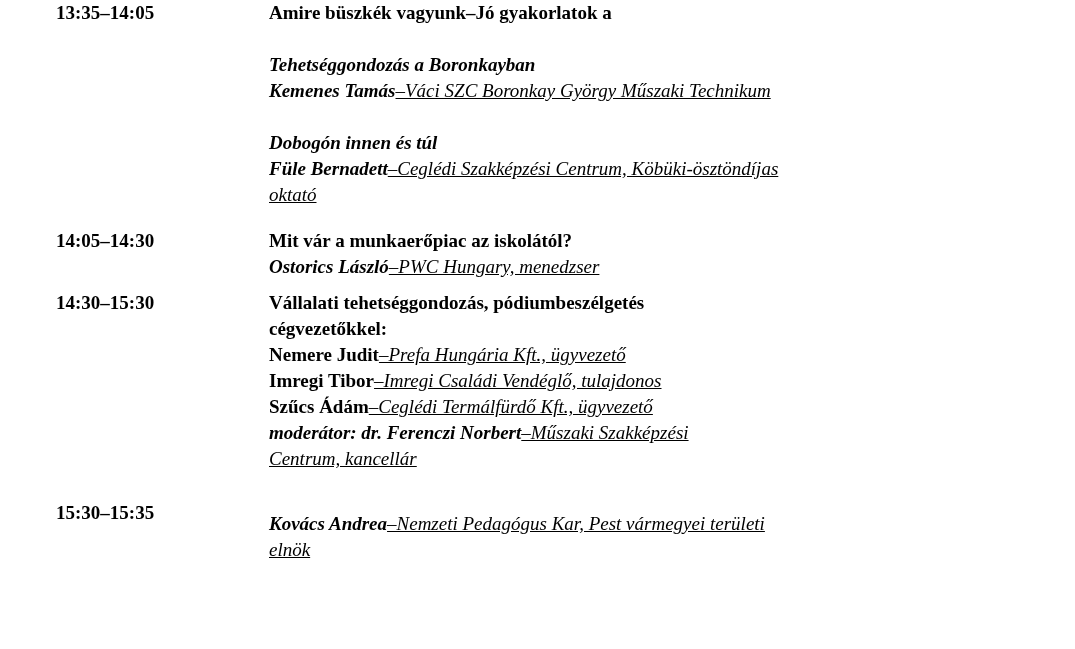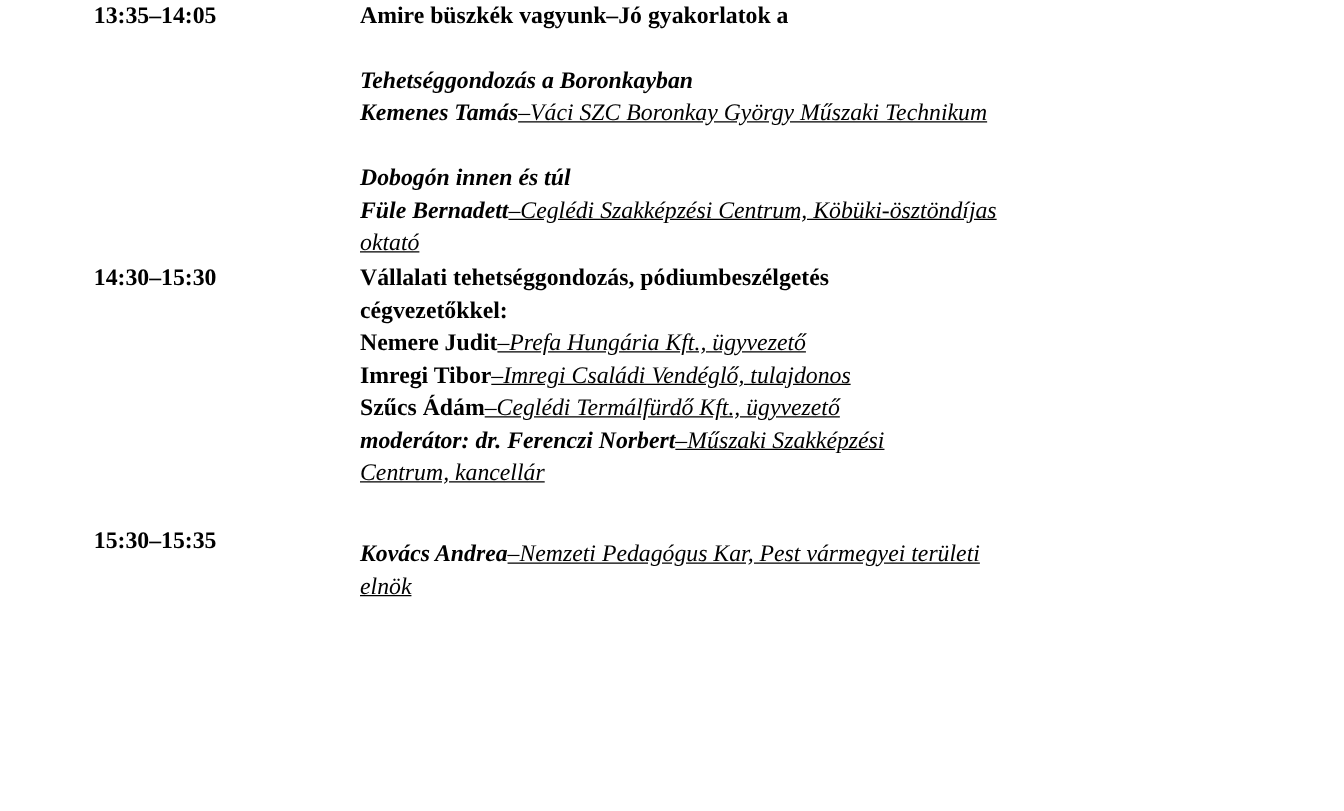--- a/index.html
+++ b/index.html
@@ -13,37 +13,37 @@
     overflow: hidden;
     color: #000000;
     font-family: "Liberation Serif", "DejaVu Serif", serif;
     font-size: 19px;
     line-height: 26px;
   }
   .page {
     box-sizing: border-box;
     width: 972px;
     height: 649px;
-    padding-left: 75px;
+    padding-left: 56px;
   }
   .entry {
     display: flex;
     align-items: flex-start;
   }
   .entry-time {
     width: 213px;
     flex: 0 0 213px;
     font-weight: bold;
     white-space: nowrap;
   }
   .entry-content {
     width: 665px;
   }
   .entry-2 { margin-top: 20px; }
-  .entry-3 { margin-top: 2px; }
+  .entry-3 { margin-top: 10px; }
   .entry-4 { margin-top: 28px; }
   p { margin: 0; }
   .gap-line { margin-top: 26px; }   
   .gap-small { margin-top: 11px; }   
   .indent-a { padding-left: 5px; }  
   .t-b  { font-weight: bold; }
   .t-i  { font-style: italic; text-decoration: underline; }
   .t-bi { font-weight: bold; font-style: italic; }
 </style>
 </head>
@@ -57,20 +57,29 @@
     </div>
     <div class="entry-content">
       <p><span class="t-b">Amire büszkék vagyunk–Jó gyakorlatok a</span><br></p>
 
       <p class="gap-line"><span class="t-bi">Tehetséggondozás a Boronkayban</span><br><span class="t-bi">Kemenes Tamás</span><span class="t-i">–Váci SZC Boronkay György Műszaki Technikum</span><br></p>
 
       <p class="gap-line"><span class="t-bi">Dobogón innen és túl</span><br><span class="t-bi">Füle Bernadett</span><span class="t-i">–Ceglédi Szakképzési Centrum, Köbüki-ösztöndíjas</span><br><span class="t-i">oktató</span></p>
     </div>
   </div>
 
+  <div class="entry entry-2">
+    <div class="entry-time">
+      <span class="t-b">14:05–14:30</span>
+    </div>
+    <div class="entry-content">
+      <p><span class="t-b">Mit vár a munkaerőpiac az iskolától?</span></p>
+      <p><span class="t-bi">Ostorics László</span><span class="t-i">–PWC Hungary, menedzser</span></p>
+    </div>
+  </div>
 
   <div class="entry entry-3">
     <div class="entry-time">
       <span class="t-b">14:30–15:30</span>
     </div>
     <div class="entry-content">
       <p><span class="t-b">Vállalati tehetséggondozás, pódiumbeszélgetés</span><br><span class="t-b">cégvezetőkkel:</span></p>
 
       <p><span class="t-b">Nemere Judit</span><span class="t-i">–Prefa Hungária Kft., ügyvezető</span></p>
       <p><span class="t-b">Imregi Tibor</span><span class="t-i">–Imregi Családi Vendéglő, tulajdonos</span></p>

